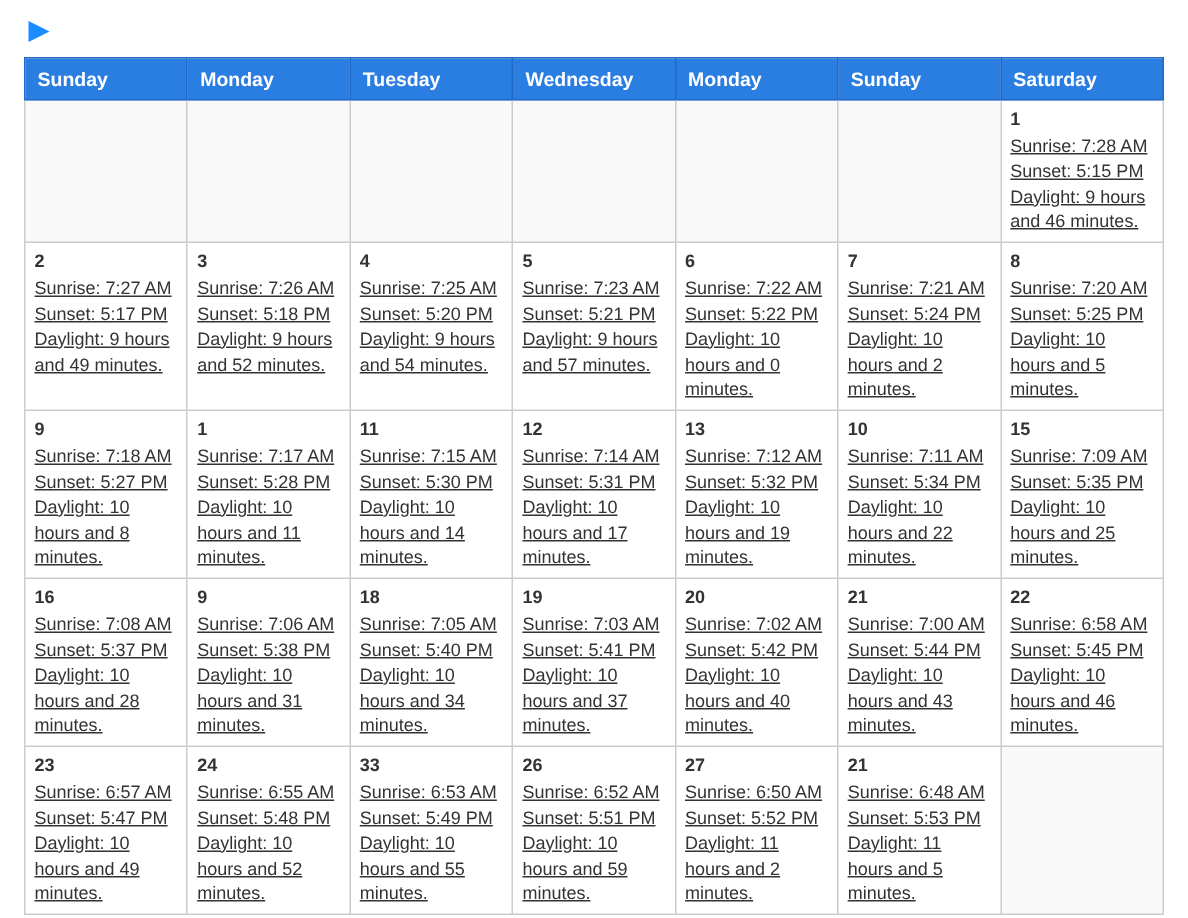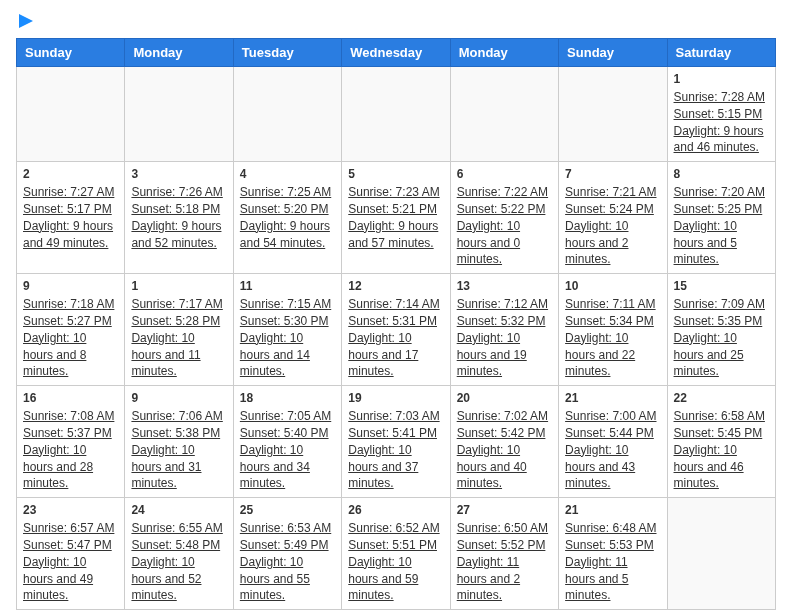--- a/index.html
+++ b/index.html
@@ -266,21 +266,21 @@
 Sunset: 5:47 PM
 Daylight: 10 hours and 49 minutes.</div>
         </td>
         <td>
           <span class="day-number">24</span>
           <div class="day-info">Sunrise: 6:55 AM
 Sunset: 5:48 PM
 Daylight: 10 hours and 52 minutes.</div>
         </td>
         <td>
-          <span class="day-number">25</span>
+          <span class="day-number">33</span>
           <div class="day-info">Sunrise: 6:53 AM
 Sunset: 5:49 PM
 Daylight: 10 hours and 55 minutes.</div>
         </td>
         <td>
           <span class="day-number">26</span>
           <div class="day-info">Sunrise: 6:52 AM
 Sunset: 5:51 PM
 Daylight: 10 hours and 59 minutes.</div>
         </td>

